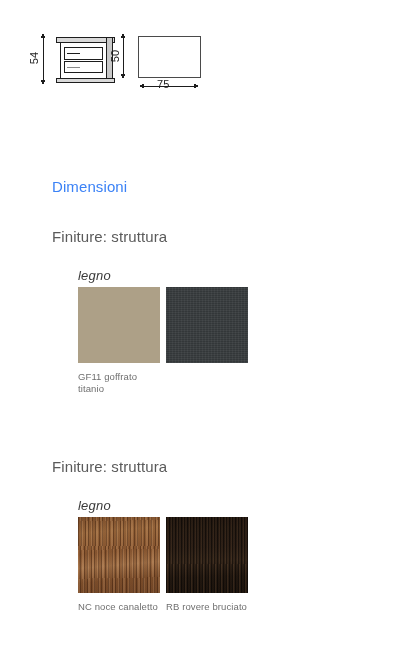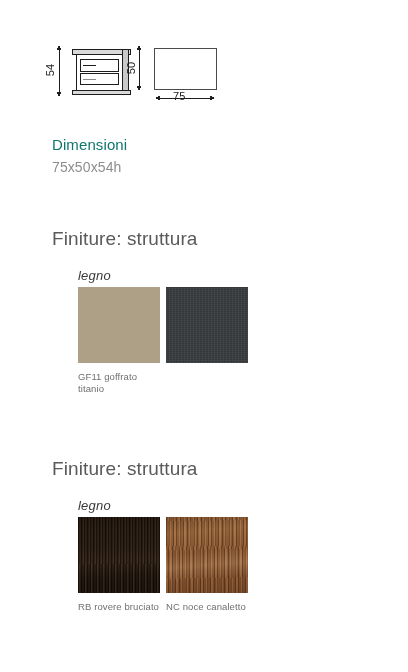--- a/index.html
+++ b/index.html
@@ -13,24 +13,23 @@
     position: relative;
     font-family: "Liberation Sans", sans-serif;
     -webkit-font-smoothing: antialiased;
     overflow: hidden;
   }
 
   
   .drawings {
     position: absolute;
     left: 0;
-    top: 16px;
+    top: 4px;
     width: 368px;
     height: 110px;
-    margin-left: 16px;
   }
 
   .dwg {
     position: absolute;
   }
   .dwg-side { left: 36px; top: 26px; }
   .dwg-top  { left: 116px; top: 26px; }
 
   .dim-label {
     position: absolute;
@@ -44,32 +43,33 @@
     transform-origin: 50% 50%;
   }
 
   
   .block {
     position: absolute;
     left: 52px;
   }
 
   .heading {
-    font-size: 19px;
+    font-size: 15px;
     color: #5a5a5a;
     font-weight: 400;
     letter-spacing: 0.1px;
     white-space: nowrap;
   }
   .heading-strong {
     font-size: 15px;
-    color: #0f766e;
+    color: #3b82f6;
     font-weight: 400;
     letter-spacing: 0.1px;
     white-space: nowrap;
+    margin-top: 42px;
   }
   .subvalue {
     font-size: 14px;
     color: #8d8d8d;
     font-weight: 400;
     letter-spacing: 0.1px;
     white-space: nowrap;
     margin-top: 6px;
   }
 
@@ -194,21 +194,20 @@
         <polygon points="83,56 78,53.5 78,58.5" fill="#1d1d1d" stroke="none"></polygon>
       </g>
     </svg>
     <span class="dim-label dim-v" style="left:-7px; top:20px;">50</span>
     <span class="dim-label" style="left:41px; top:48px;">75</span>
   </div>
 </div>
 
 <div class="block" style="top:136px;">
   <div class="heading-strong">Dimensioni</div>
-  <div class="subvalue">75x50x54h</div>
 </div>
 
 <div class="block" style="top:228px;">
   <div class="heading">Finiture: struttura</div>
 </div>
 
 <div class="finish-group" style="top:268px;">
   <div class="group-label">legno</div>
   <div class="swatch-row">
 
@@ -227,23 +226,23 @@
 
 <div class="block" style="top:458px;">
   <div class="heading">Finiture: struttura</div>
 </div>
 
 <div class="finish-group" style="top:498px;">
   <div class="group-label">legno</div>
   <div class="swatch-row">
 
     <div class="swatch-cell">
+      <span class="swatch fill-noce"></span>
+      <div class="swatch-caption">NC noce canaletto</div>
+    </div>
+
+    <div class="swatch-cell">
       <span class="swatch fill-rovere"></span>
       <div class="swatch-caption">RB rovere bruciato</div>
     </div>
 
-    <div class="swatch-cell">
-      <span class="swatch fill-noce"></span>
-      <div class="swatch-caption">NC noce canaletto</div>
-    </div>
-
   </div>
 </div>
 
 </body></html>

